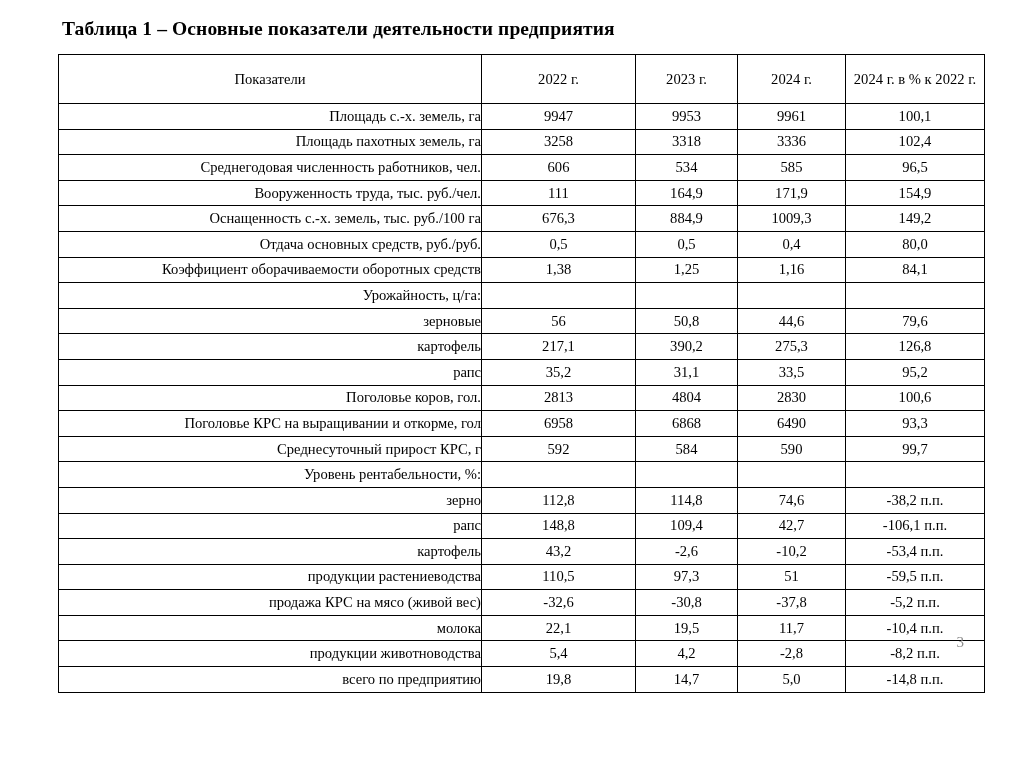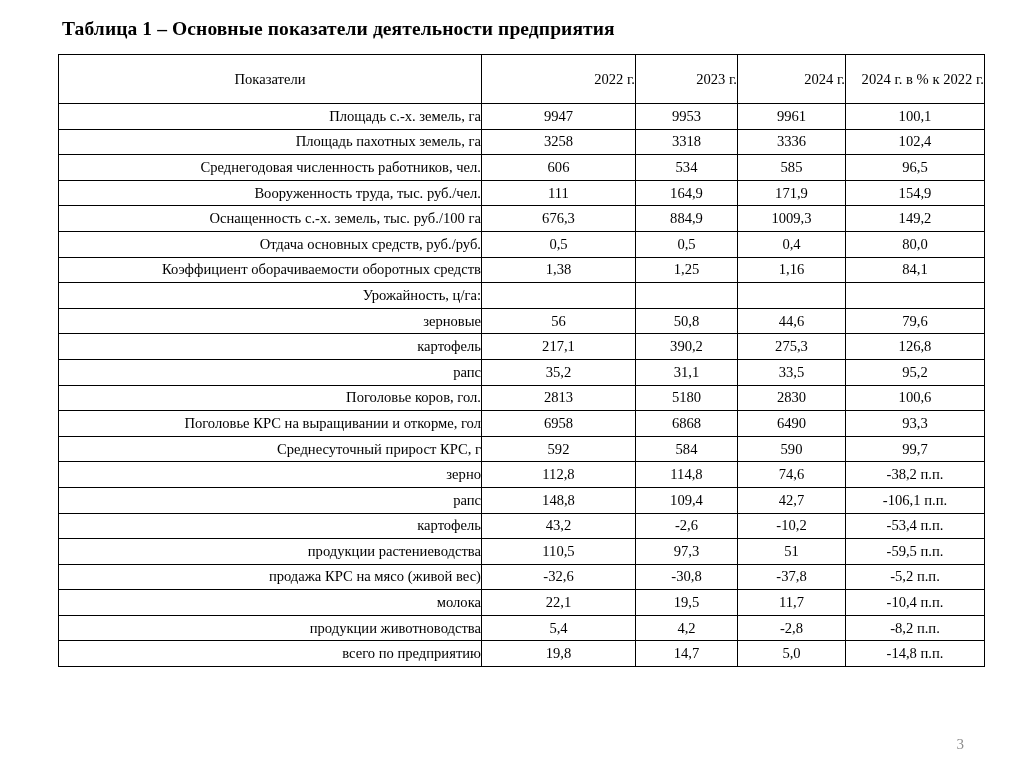--- a/index.html
+++ b/index.html
@@ -10,21 +10,21 @@
   body {
     width: 1024px;
     height: 767px;
     font-family: "Liberation Serif", "DejaVu Serif", serif;
     color: #000000;
     overflow: hidden;
   }
   .page {
     position: relative;
     width: 1024px;
-    height: 767px;
+    height: 665px;
     box-sizing: border-box;
   }
   .caption {
     position: absolute;
     left: 62px;
     top: 18px;
     font-size: 19.5px;
     font-weight: 700;
     letter-spacing: 0.1px;
     white-space: nowrap;
@@ -50,21 +50,21 @@
   table.main th,
   table.main td {
     border: 1.1px solid #000000;
     padding: 0;
     vertical-align: middle;
   }
   thead th {
     height: 48px;
     font-weight: 400;
     font-size: 14.6px;
-    text-align: right;
+    text-align: center;
     white-space: nowrap;
   }
   thead th.name-head { text-align: center; margin-left: 20px; }
 
   tbody td {
     height: 24.6px;
   }
   td.label {
     text-align: right;
     padding-left: 4px;
@@ -186,39 +186,46 @@
           <tr>
             <td class="label indent">рапс</td>
             <td class="num">35,2</td>
             <td class="num">31,1</td>
             <td class="num">33,5</td>
             <td class="num">95,2</td>
           </tr>
           <tr>
             <td class="label">Поголовье коров, гол.</td>
             <td class="num">2813</td>
-            <td class="num">5180</td>
+            <td class="num">4804</td>
             <td class="num">2830</td>
             <td class="num">100,6</td>
           </tr>
           <tr>
             <td class="label">Поголовье КРС на выращивании и откорме, гол</td>
             <td class="num">6958</td>
             <td class="num">6868</td>
             <td class="num">6490</td>
             <td class="num">93,3</td>
           </tr>
           <tr>
             <td class="label">Среднесуточный прирост КРС, г</td>
             <td class="num">592</td>
             <td class="num">584</td>
             <td class="num">590</td>
             <td class="num">99,7</td>
           </tr>
           <tr>
+            <td class="label">Уровень рентабельности, %:</td>
+            <td class="num"></td>
+            <td class="num"></td>
+            <td class="num"></td>
+            <td class="num"></td>
+          </tr>
+          <tr>
             <td class="label indent">зерно</td>
             <td class="num">112,8</td>
             <td class="num">114,8</td>
             <td class="num">74,6</td>
             <td class="num">-38,2 п.п.</td>
           </tr>
           <tr>
             <td class="label indent">рапс</td>
             <td class="num">148,8</td>
             <td class="num">109,4</td>

